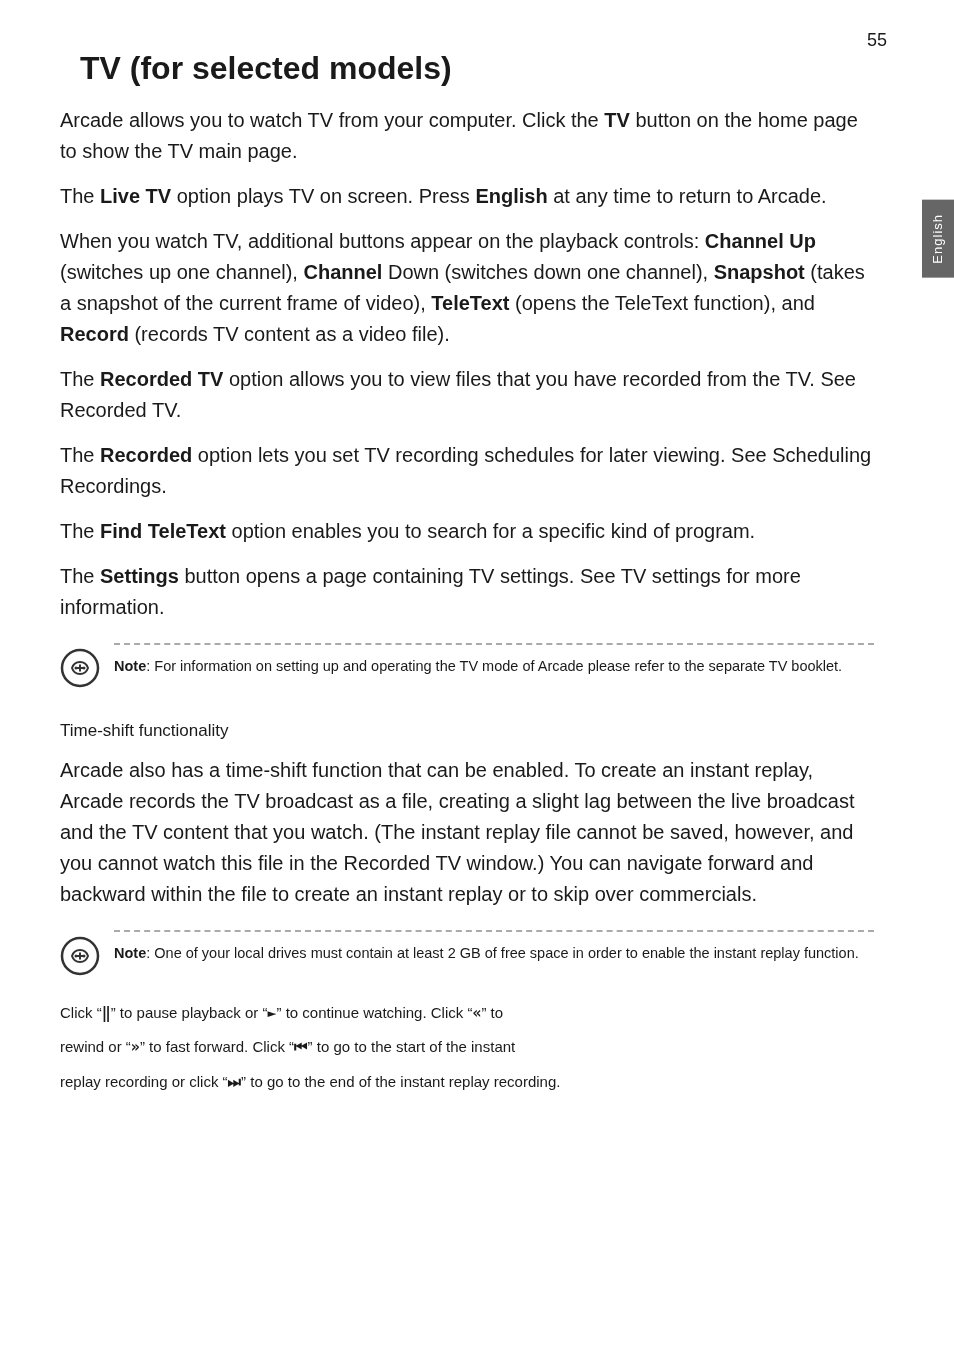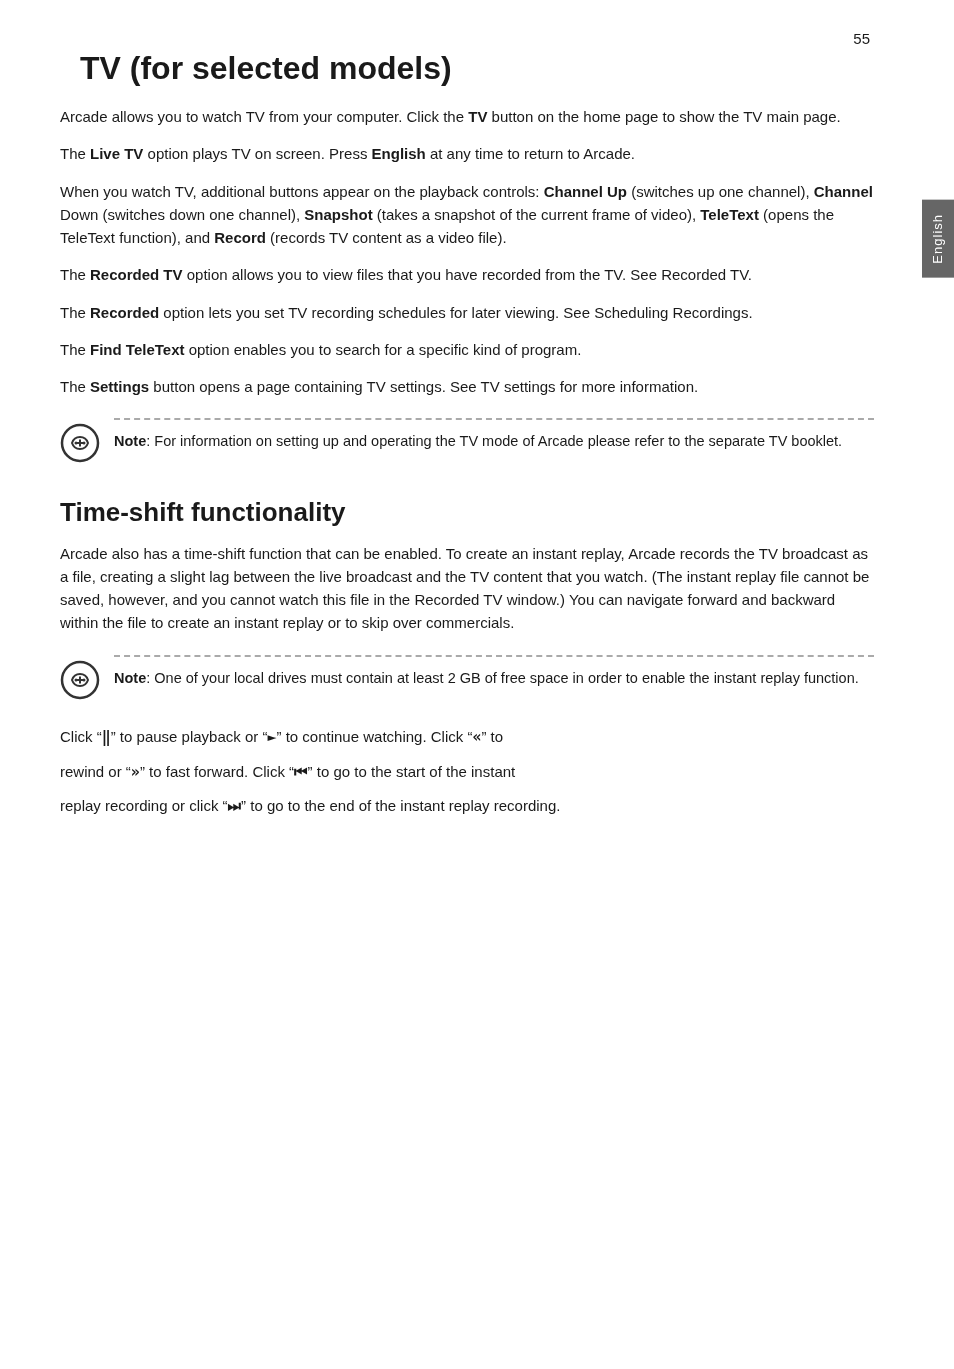--- a/index.html
+++ b/index.html
@@ -19,22 +19,22 @@
     }
 
     .page-container {
       padding: 40px 80px 60px 60px;
       position: relative;
     }
 
     .page-number {
       position: absolute;
       top: 30px;
-      right: 84px;
-      font-size: 15px;
+      right: 67px;
+      font-size: 18px;
       color: #1a1a1a;
     }
 
     .sidebar-label {
       position: absolute;
       top: 200px;
       right: 0px;
       width: 32px;
       background: #666;
       color: #fff;
@@ -51,32 +51,32 @@
       font-size: 32px;
       font-weight: bold;
       color: #1a1a1a;
       margin-bottom: 18px;
       margin-top: 10px;
       font-family: Arial, Helvetica, sans-serif;
       margin-left: 20px;
     }
 
     h2 {
-      font-size: 26px;
-      font-weight: bold;
+      font-size: 17px;
+      font-weight: normal;
       color: #1a1a1a;
       margin-bottom: 14px;
       margin-top: 30px;
       font-family: Arial, Helvetica, sans-serif;
     }
 
     p {
       line-height: 1.55;
       margin-bottom: 14px;
-      font-size: 15px;
+      font-size: 20px;
     }
 
     .bold {
       font-weight: bold;
     }
 
     .note-box {
       display: flex;
       align-items: center;
       margin: 20px 0 20px 0;

